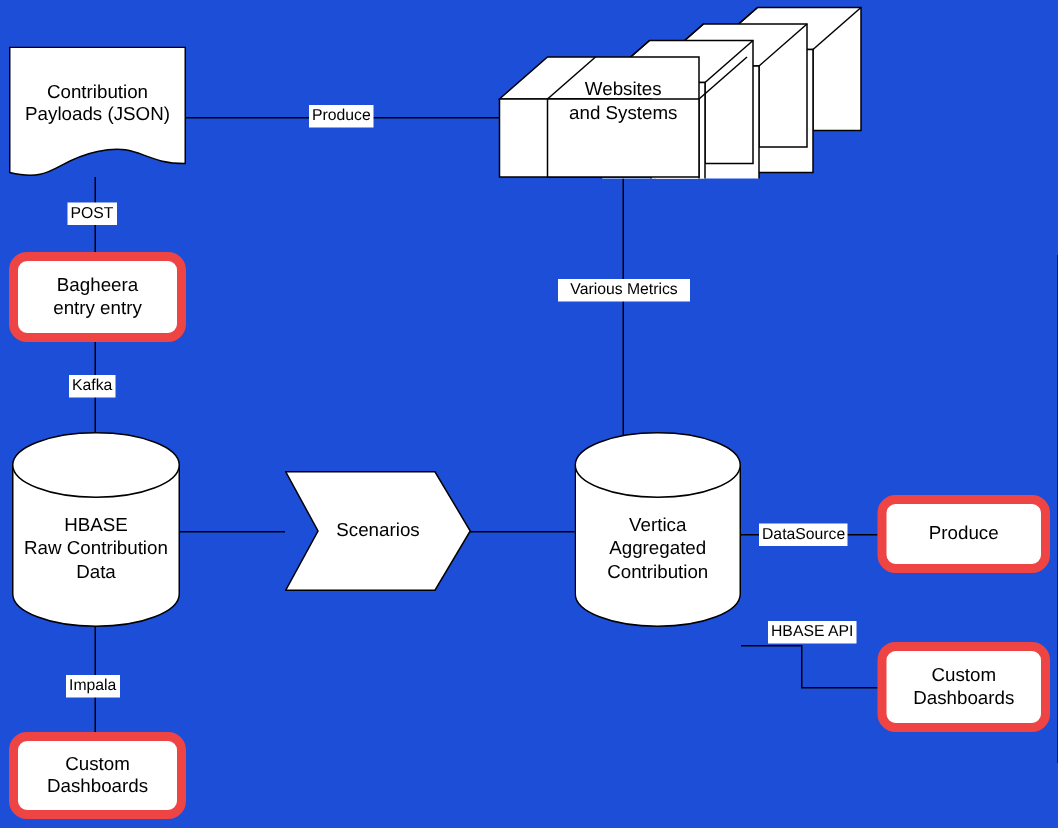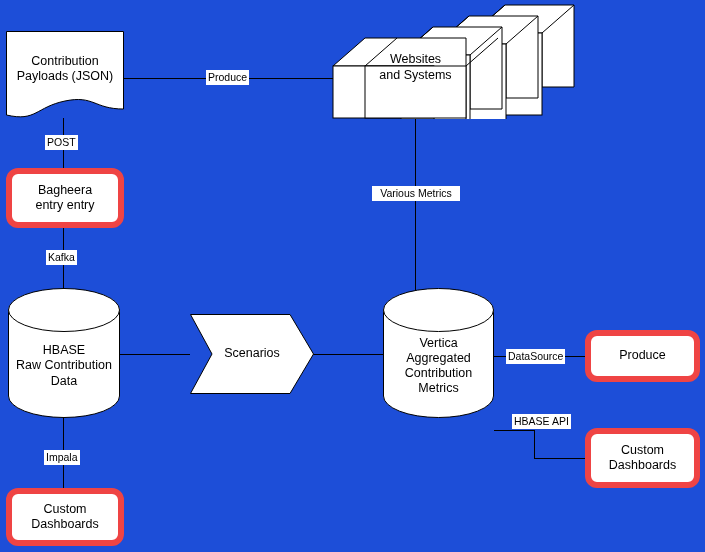--- a/index.html
+++ b/index.html
@@ -222,21 +222,20 @@
 
   <div class="node cyl" style="left:383px; top:288px; width:111px; height:130px;">
     <svg viewBox="0 0 111 130" preserveAspectRatio="none">
       <path d="M0.5,22 L0.5,108 A55,21.5 0 0 0 110.5,108 L110.5,22 Z" fill="#ffffff" stroke="#000000" stroke-width="1"></path>
       <ellipse cx="55.5" cy="22" rx="55" ry="21.5" fill="#ffffff" stroke="#000000" stroke-width="1"></ellipse>
     </svg>
     <div class="cyl-text">
       <div>Vertica</div>
       <div>Aggregated</div>
       <div>Contribution</div>
-      <div>Metrics</div>
     </div>
   </div>
 
   <div class="edge-label" style="left:506px; top:349px;">
     <span>DataSource</span>
   </div>
 
   <div class="edge-label" style="left:512px; top:414px;">
     <span>HBASE API</span>
   </div>

